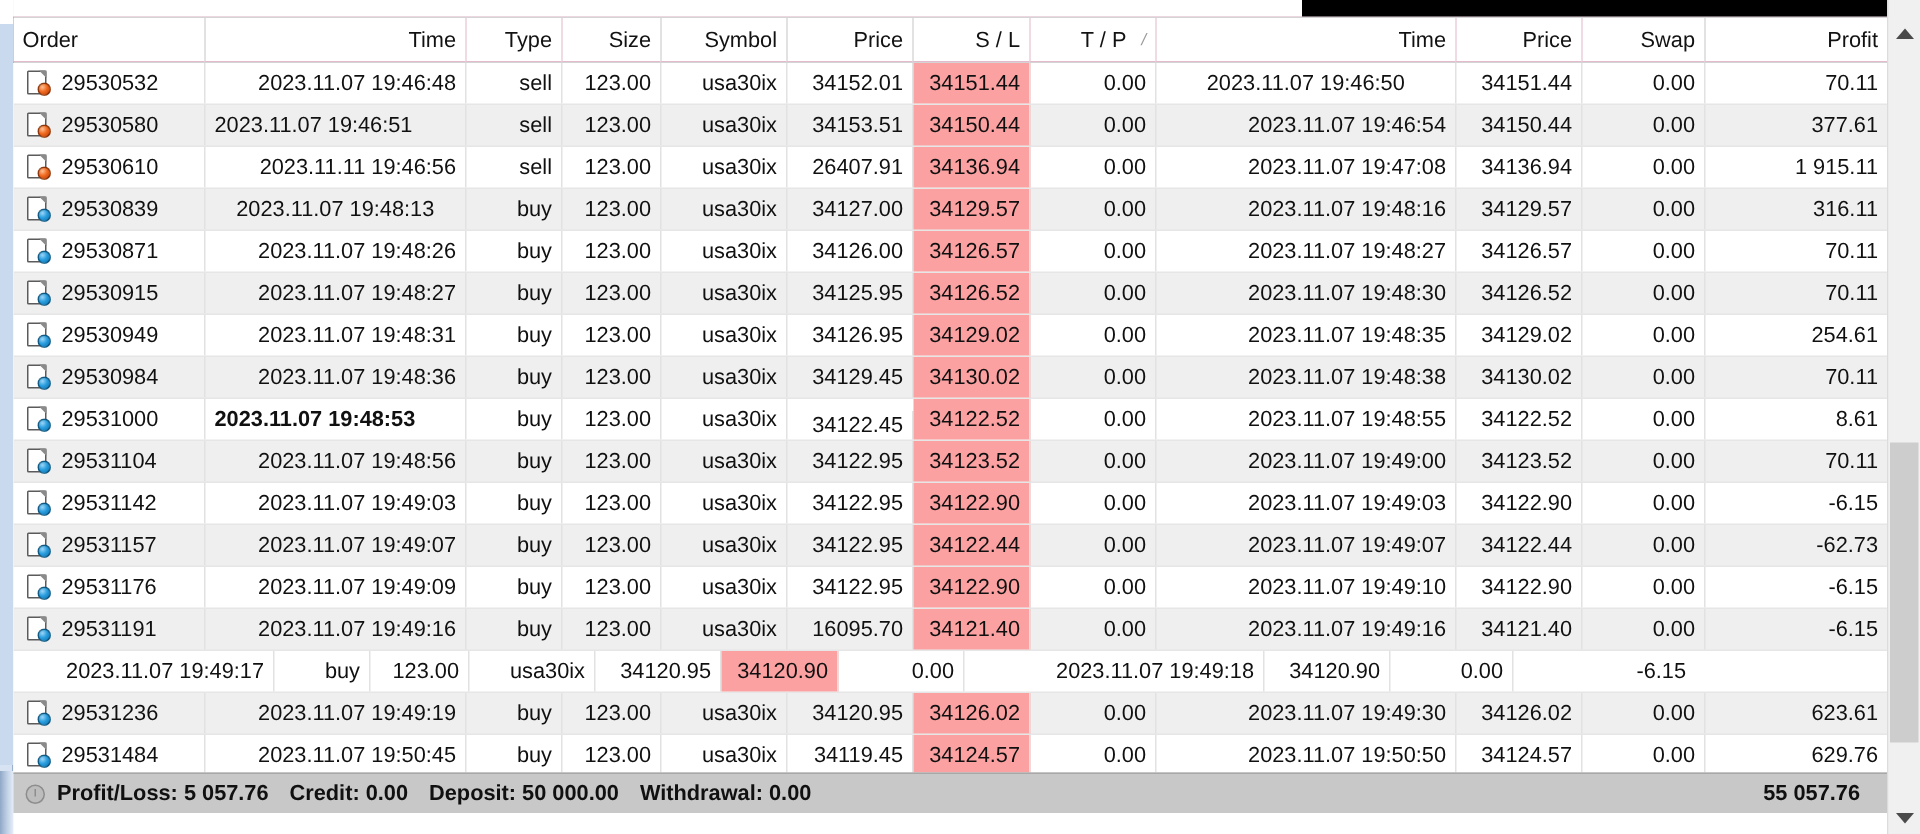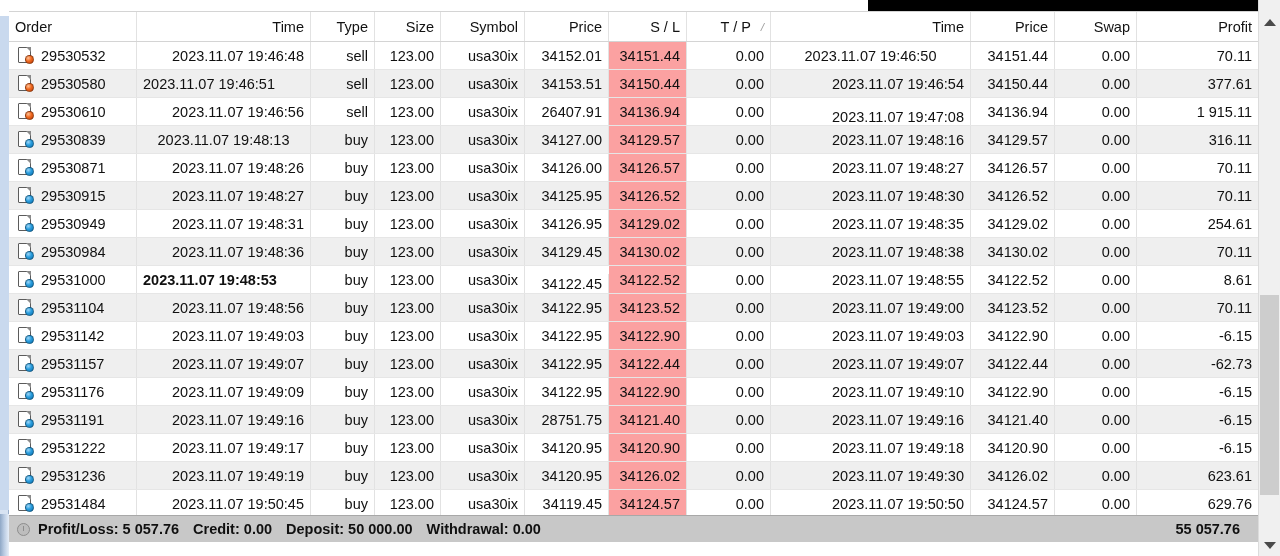--- a/index.html
+++ b/index.html
@@ -420,41 +420,41 @@
         <div class="row norm">
           <div class="cell order" style="flex: 0 0 128px;">
             <span class="doc-icon">
               <span class="page"></span>
               <span class="fold"></span>
               <span class="ball sell"></span>
             </span>
             <span>29530610</span>
           </div>
           <div class="cell al-r" style="justify-content: flex-end; flex: 0 0 174px;">
-            <span>2023.11.07 19:46:56</span>
+            <span>2023.11.11 19:46:56</span>
           </div>
           <div class="cell al-r" style="justify-content: flex-end; flex: 0 0 64px;">
             <span>sell</span>
           </div>
           <div class="cell al-r" style="justify-content: flex-end; flex: 0 0 66px;">
             <span>123.00</span>
           </div>
           <div class="cell al-r" style="justify-content: flex-end; flex: 0 0 84px;">
             <span>usa30ix</span>
           </div>
           <div class="cell al-r" style="justify-content: flex-end; flex: 0 0 84px;">
             <span>26407.91</span>
           </div>
           <div class="cell sl" style="flex: 0 0 78px;">
             <span>34136.94</span>
           </div>
           <div class="cell al-r" style="justify-content: flex-end; flex: 0 0 84px;">
             <span>0.00</span>
           </div>
-          <div class="cell al-r" style="justify-content: flex-end; flex: 0 0 200px; align-items: flex-end;">
+          <div class="cell al-r" style="justify-content: flex-end; flex: 0 0 200px;">
             <span>2023.11.07 19:47:08</span>
           </div>
           <div class="cell al-r" style="justify-content: flex-end; flex: 0 0 84px;">
             <span>34136.94</span>
           </div>
           <div class="cell al-r" style="justify-content: flex-end; flex: 0 0 82px;">
             <span>0.00</span>
           </div>
           <div class="cell al-r" style="justify-content: flex-end; flex: 0 0 121px;">
             <span>1 915.11</span>
@@ -905,21 +905,21 @@
           <div class="cell al-r" style="justify-content: flex-end; flex: 0 0 64px;">
             <span>buy</span>
           </div>
           <div class="cell al-r" style="justify-content: flex-end; flex: 0 0 66px;">
             <span>123.00</span>
           </div>
           <div class="cell al-r" style="justify-content: flex-end; flex: 0 0 84px;">
             <span>usa30ix</span>
           </div>
           <div class="cell al-r" style="justify-content: flex-end; flex: 0 0 84px;">
-            <span>28751.75</span>
+            <span>16095.70</span>
           </div>
           <div class="cell sl" style="flex: 0 0 78px;">
             <span>34121.40</span>
           </div>
           <div class="cell al-r" style="justify-content: flex-end; flex: 0 0 84px;">
             <span>0.00</span>
           </div>
           <div class="cell al-r" style="justify-content: flex-end; flex: 0 0 200px;">
             <span>2023.11.07 19:49:16</span>
           </div>
@@ -927,28 +927,20 @@
             <span>34121.40</span>
           </div>
           <div class="cell al-r" style="justify-content: flex-end; flex: 0 0 82px;">
             <span>0.00</span>
           </div>
           <div class="cell al-r" style="justify-content: flex-end; flex: 0 0 121px;">
             <span>-6.15</span>
           </div>
         </div>
         <div class="row norm">
-          <div class="cell order" style="flex: 0 0 128px;">
-            <span class="doc-icon">
-              <span class="page"></span>
-              <span class="fold"></span>
-              <span class="ball buy"></span>
-            </span>
-            <span>29531222</span>
-          </div>
           <div class="cell al-r" style="justify-content: flex-end; flex: 0 0 174px;">
             <span>2023.11.07 19:49:17</span>
           </div>
           <div class="cell al-r" style="justify-content: flex-end; flex: 0 0 64px;">
             <span>buy</span>
           </div>
           <div class="cell al-r" style="justify-content: flex-end; flex: 0 0 66px;">
             <span>123.00</span>
           </div>
           <div class="cell al-r" style="justify-content: flex-end; flex: 0 0 84px;">

